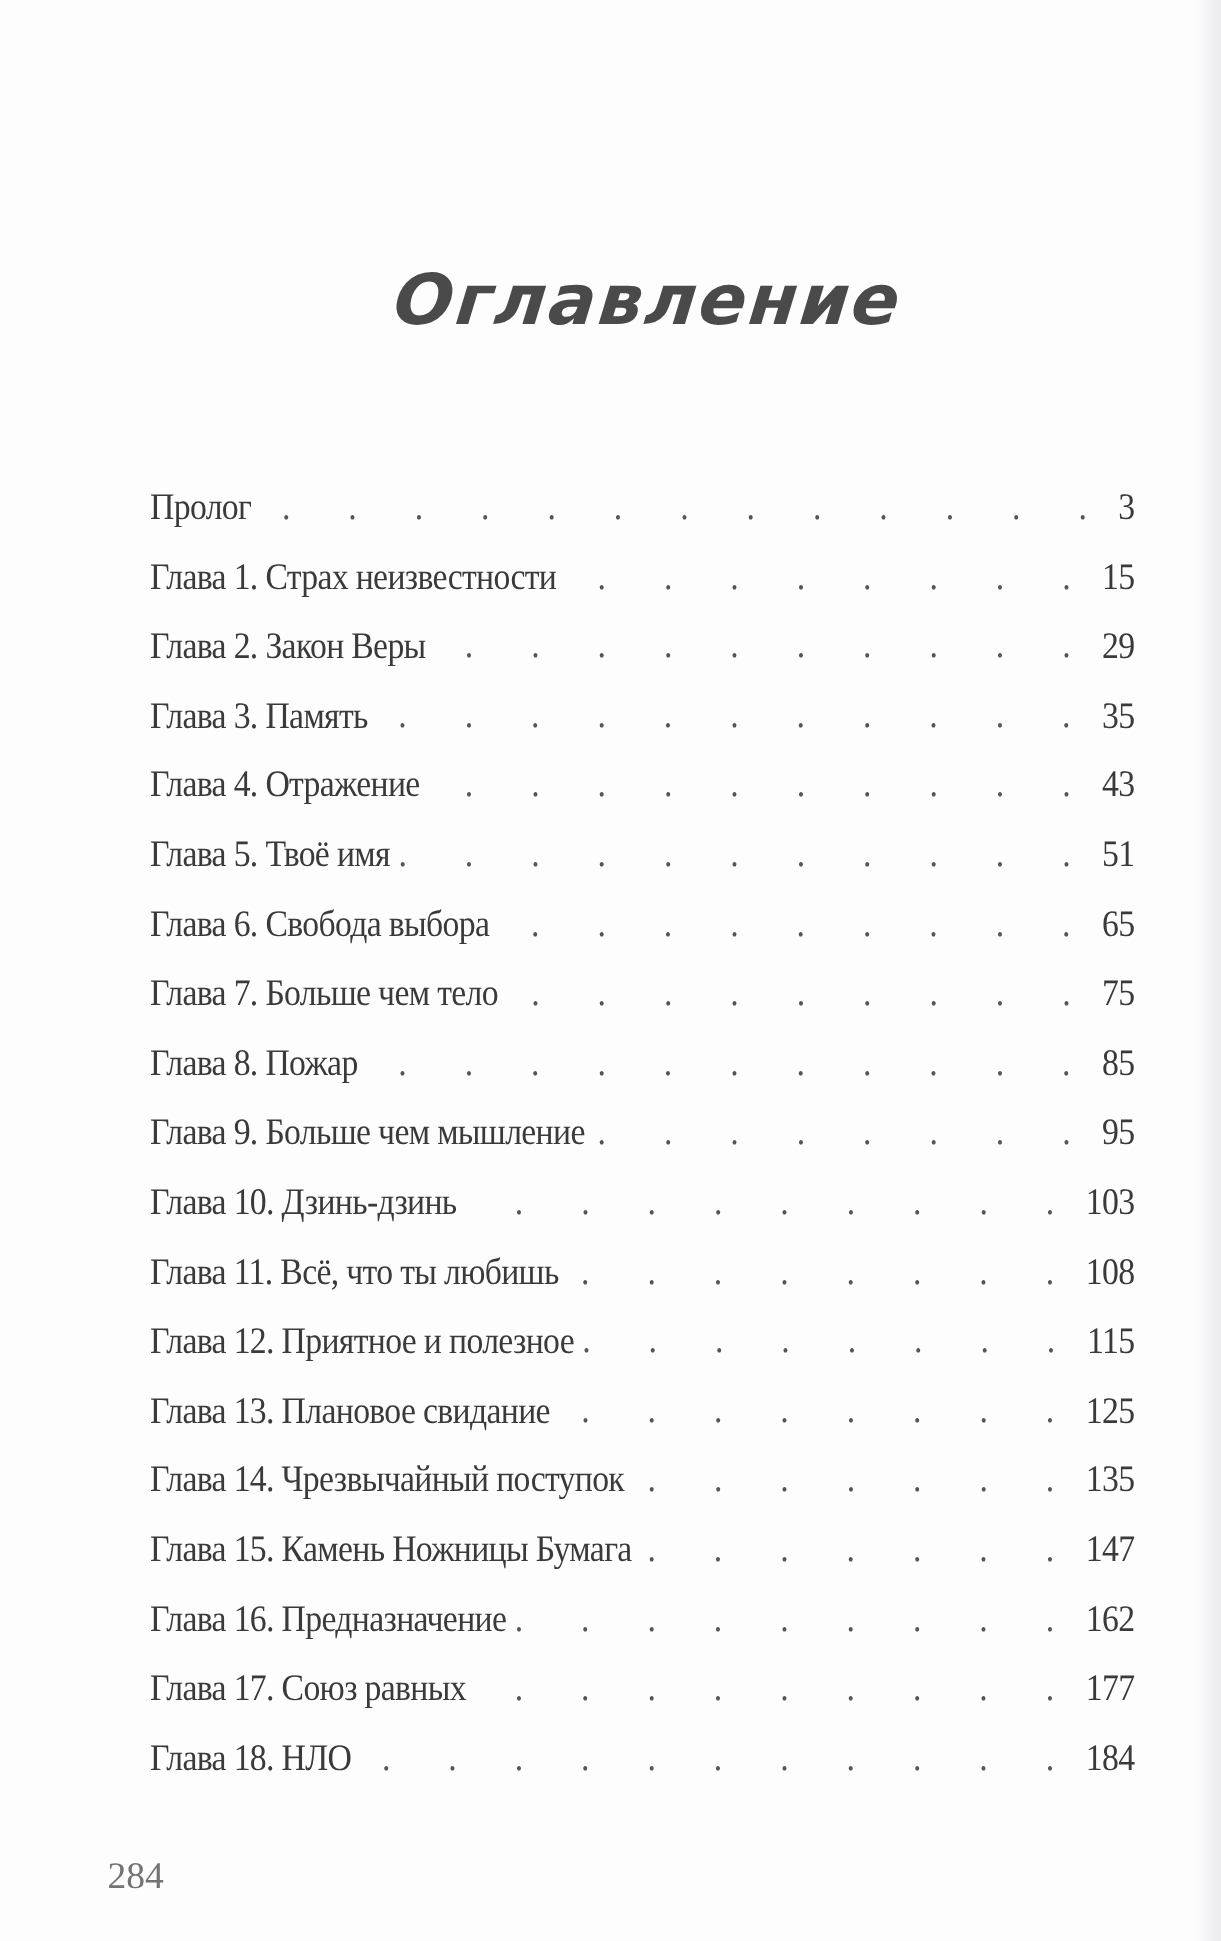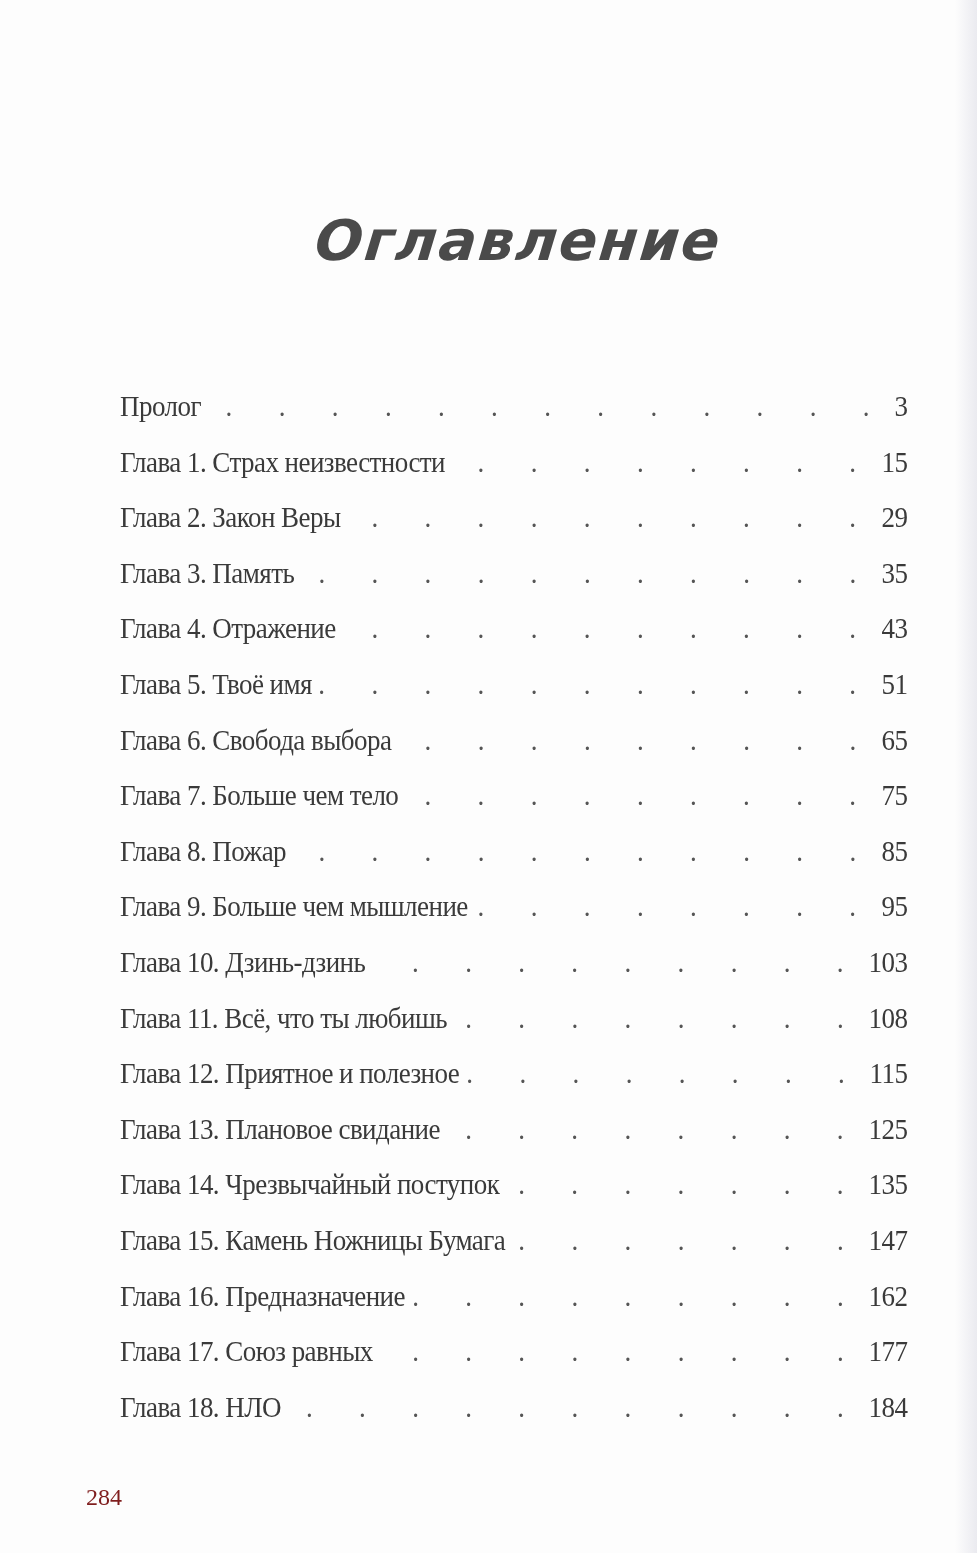--- a/index.html
+++ b/index.html
@@ -54,22 +54,22 @@
     color: #555;
     letter-spacing: 22px;
     direction: rtl;
     text-align: left;
   }
   .toc-page { white-space: nowrap; text-align: right; }
   .page-number {
     position: absolute;
     left: 86px;
     top: 1484px;
-    font-size: 24px;
-    color: #7f1d1d;
+    font-size: 30px;
+    color: #737373;
   }
 </style>
 </head>
 <body>
 
 <div class="page-edge"></div>
 
 <h1 class="title">Оглавление</h1>
 
 <div class="toc">

